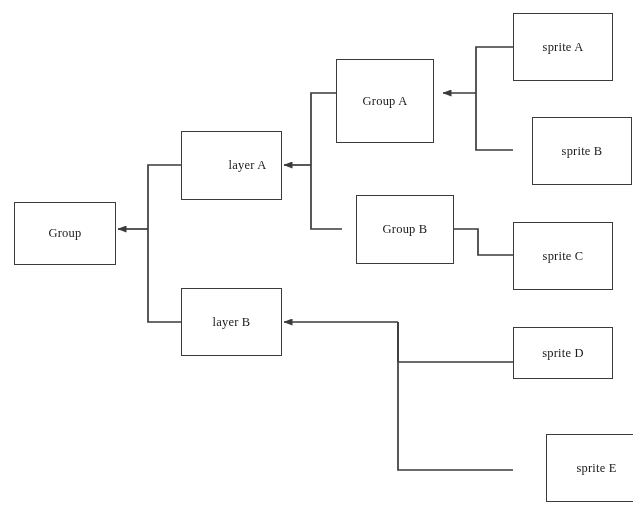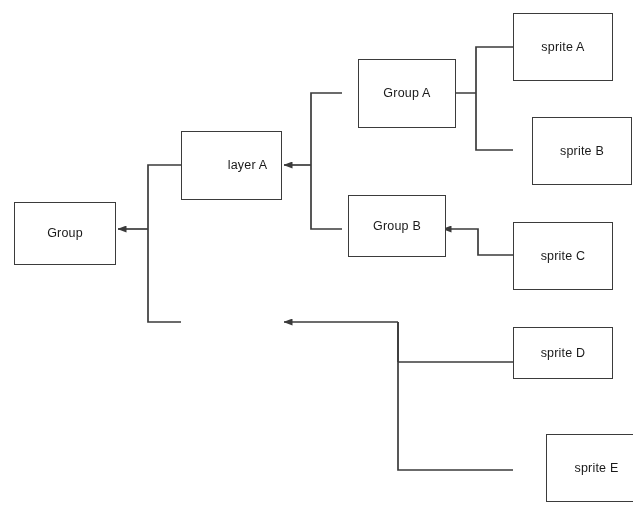--- a/index.html
+++ b/index.html
@@ -30,21 +30,21 @@
     position: absolute;
     box-sizing: border-box;
     background: #ffffff;
     border: 1.6px solid #3b3b3b;
     display: flex;
     align-items: center;
     justify-content: center;
     z-index: 2;
   }
   .node-label {
-    font-family: Liberation Sans, sans-serif;
+    font-family: Liberation Serif, serif;
     font-size: 12.5px;
     color: #1a1a1a;
     letter-spacing: 0.2px;
     white-space: nowrap;
     line-height: 1;
     text-align: center;
   }
 </style>
 </head>
 <body>
@@ -83,26 +83,29 @@
   </svg>
 
   <div class="node" style="left:14px; top:202px; width:102px; height:63px;">
     <span class="node-label">Group</span>
   </div>
 
   <div class="node" style="left:181px; top:131px; width:101px; height:69px;padding-left:32px;">
     <span class="node-label">layer A</span>
   </div>
 
+  <div class="node" style="left:181px; top:288px; width:101px; height:68px;">
+    <span class="node-label">layer B</span>
+  </div>
 
-  <div class="node" style="left:358px; top:59px; width:98px; height:69px;">
+  <div class="node" style="left:336px; top:59px; width:98px; height:84px;">
     <span class="node-label">Group A</span>
   </div>
 
-  <div class="node" style="left:348px; top:195px; width:98px; height:62px;">
+  <div class="node" style="left:356px; top:195px; width:98px; height:69px;">
     <span class="node-label">Group B</span>
   </div>
 
   <div class="node" style="left:513px; top:13px; width:100px; height:68px;">
     <span class="node-label">sprite A</span>
   </div>
 
   <div class="node" style="left:513px; top:117px; width:100px; height:68px;margin-left:19px;">
     <span class="node-label">sprite B</span>
   </div>

